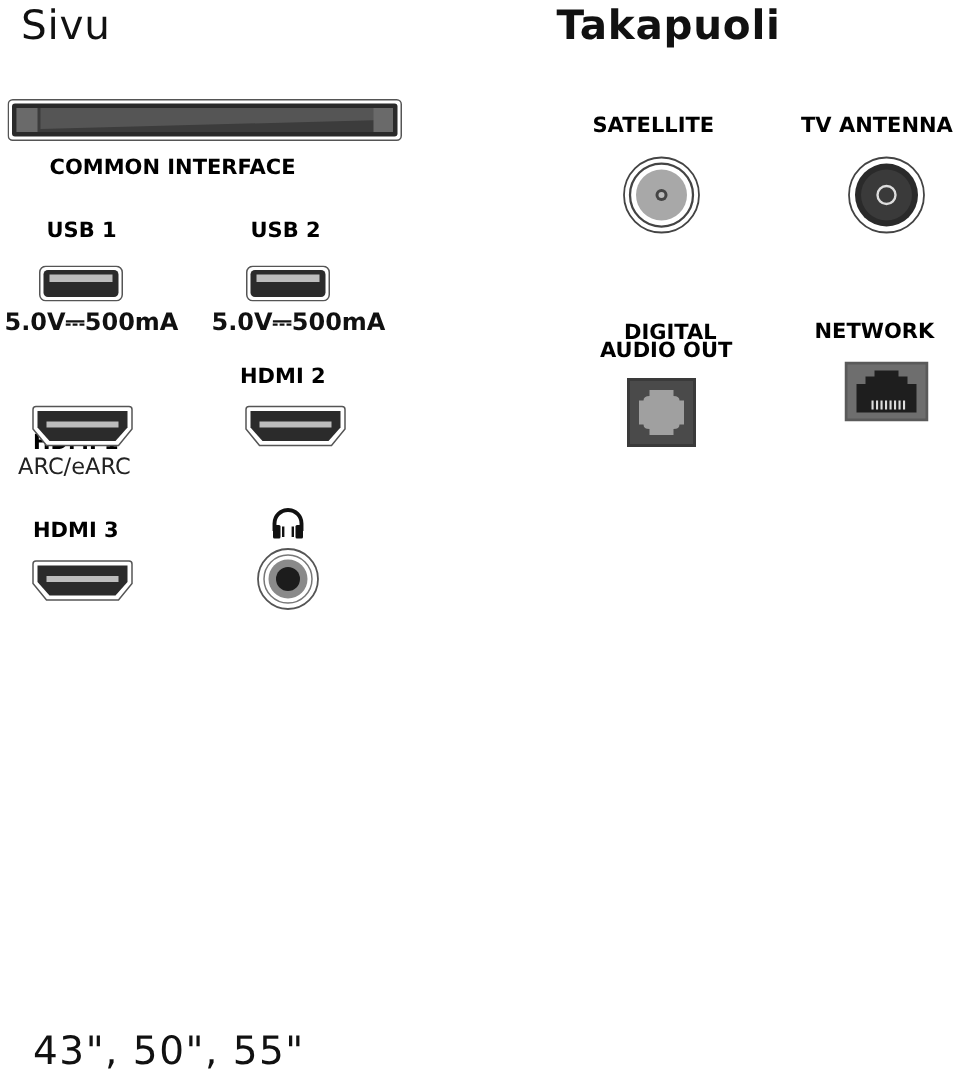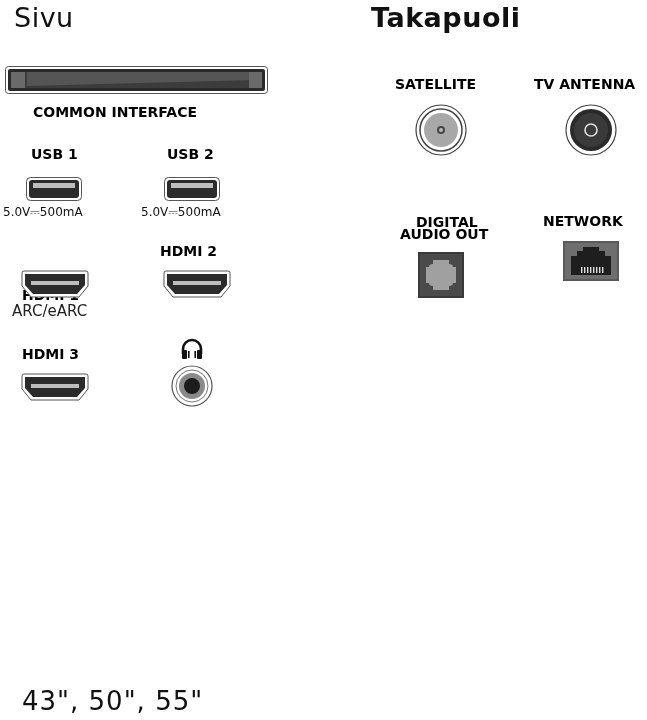--- a/index.html
+++ b/index.html
@@ -1,21 +1,21 @@
 <!DOCTYPE html>
 <html><head>
 <meta charset="utf-8">
 <style>
   html, body { margin:0; padding:0; background:#ffffff; }
   body { width:647px; height:720px; position:relative; overflow:hidden;
          font-family:"DejaVu Sans", sans-serif; color:#111; }
   .abs { position:absolute; }
   .title { font-size:27px; font-weight:normal; color:#111; letter-spacing:0.5px; }
   .lbl { font-size:14px; font-weight:bold; color:#000000; text-align:center; white-space:nowrap; }
-  .sub { font-size:12px; font-weight:normal; color:#111; white-space:nowrap; }
+  .sub { font-size:16px; font-weight:bold; color:#111; white-space:nowrap; }
   .thin { font-size:15px; font-weight:normal; color:#222; white-space:nowrap; }
   .foot { font-size:26px; color:#111; letter-spacing:1px; }
 </style>
 </head>
 <body>
 
 <div class="abs title" style="left:14px; top:2px;">Sivu</div>
 <div class="abs title" style="left:371px; top:2px;font-weight:bold;">Takapuoli</div>
 
 <div class="abs" style="left:5px; top:66px;">

